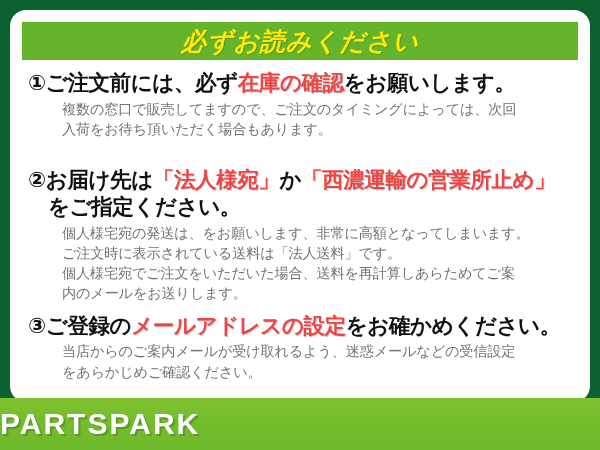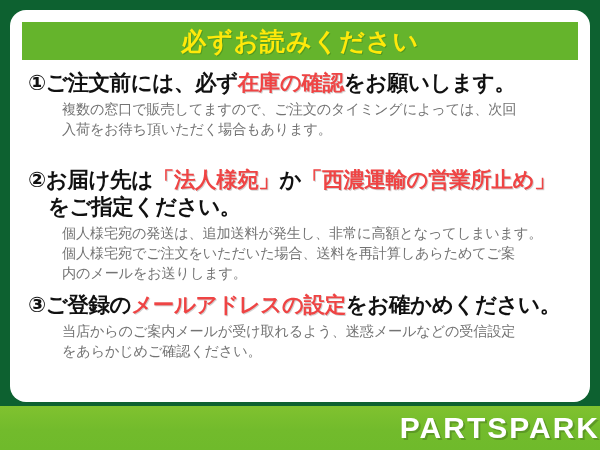--- a/index.html
+++ b/index.html
@@ -35,20 +35,21 @@
   }
 
   
   .title-bar {
     height: 38px;
     background: #65b42c;
     display: flex;
     align-items: center;
     justify-content: center;
     margin: 0 0 10px 0;
+    font-style: italic;
   }
   .title-text {
     color: #ffe90a;
     font-size: 25px;
     font-weight: bold;
     letter-spacing: 1px;
     line-height: 1;
     text-shadow: 1px 1px 0 rgba(60,120,20,0.45);
     white-space: nowrap;
   }
@@ -91,25 +92,25 @@
   .item-body div {
     white-space: nowrap;
   }
 
   
   #footer {
     position: absolute;
     left: 0;
     bottom: 0;
     width: 600px;
-    height: 44px;
+    height: 52px;
     background: linear-gradient(to bottom, #80c22f 0%, #72bb2c 55%, #6fba2b 100%);
     display: flex;
     align-items: center;
-    justify-content: flex-end;
+    justify-content: flex-start;
   }
   .footer-text {
     color: #ffffff;
     font-size: 30px;
     font-weight: bold;
     letter-spacing: 2px;
     line-height: 1;
     text-shadow: 2px 2px 0 rgba(70,120,30,0.5);
   }
 </style>
@@ -135,21 +136,22 @@
           <div>入荷をお待ち頂いただく場合もあります。</div>
         </div>
       </div>
 
       <div class="item">
         <div class="item-heading wrap2">
           <span>②</span><span>お届け先は</span><span class="hl">「法人様宛」</span><span>か</span><span class="hl">「西濃運輸の営業所止め」</span>
           <span class="heading-line2">をご指定ください。</span>
         </div>
         <div class="item-body">
-          <div>個人様宅宛の発送は、追加送料が発生し、非常に高額となってしまいます。</div>
+          <div>個人様宅宛の発送は、をお願いします、非常に高額となってしまいます。</div>
+          <div>ご注文時に表示されている送料は「法人送料」です。</div>
           <div>個人様宅宛でご注文をいただいた場合、送料を再計算しあらためてご案</div>
           <div>内のメールをお送りします。</div>
         </div>
       </div>
 
       <div class="item">
         <div class="item-heading">
           <span>③</span><span>ご登録の</span><span class="hl">メールアドレスの設定</span><span>をお確かめください。</span>
         </div>
         <div class="item-body">

